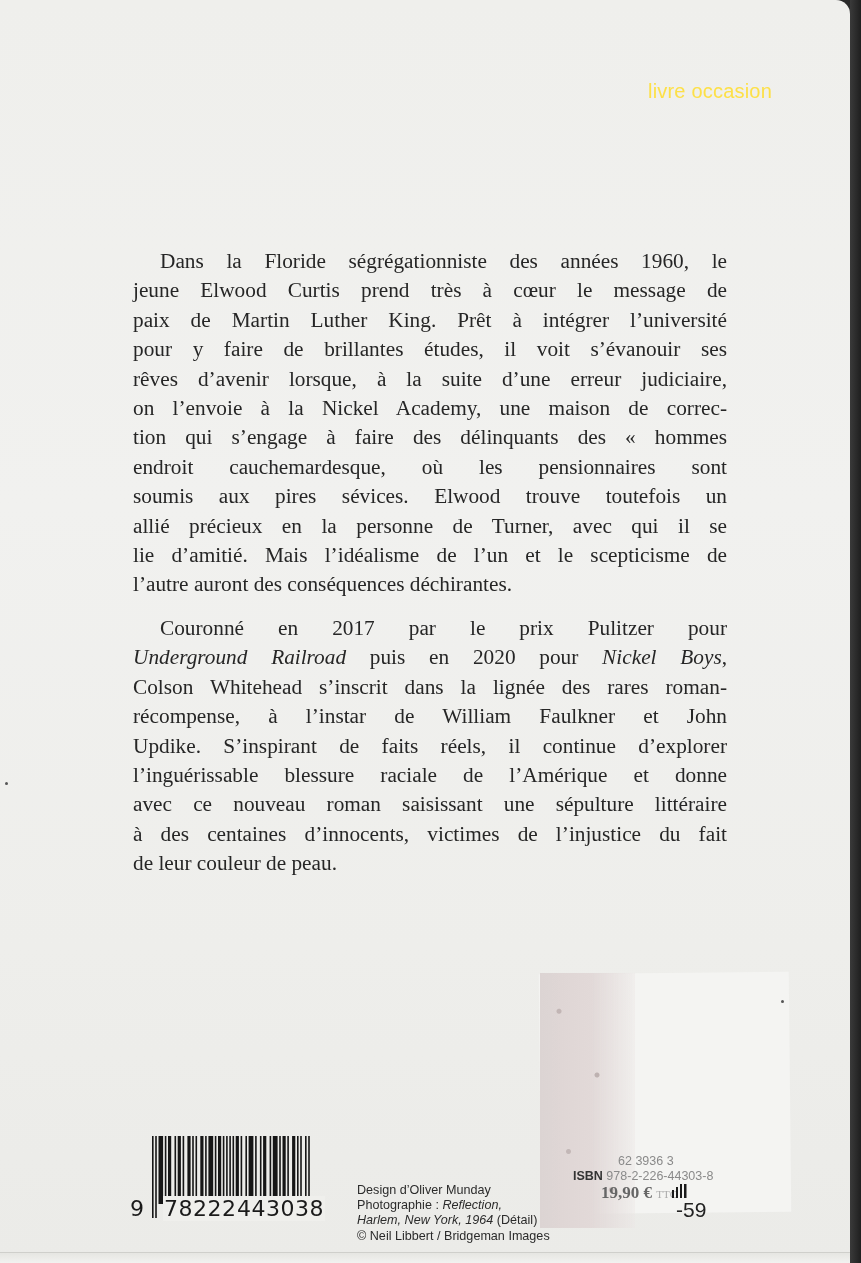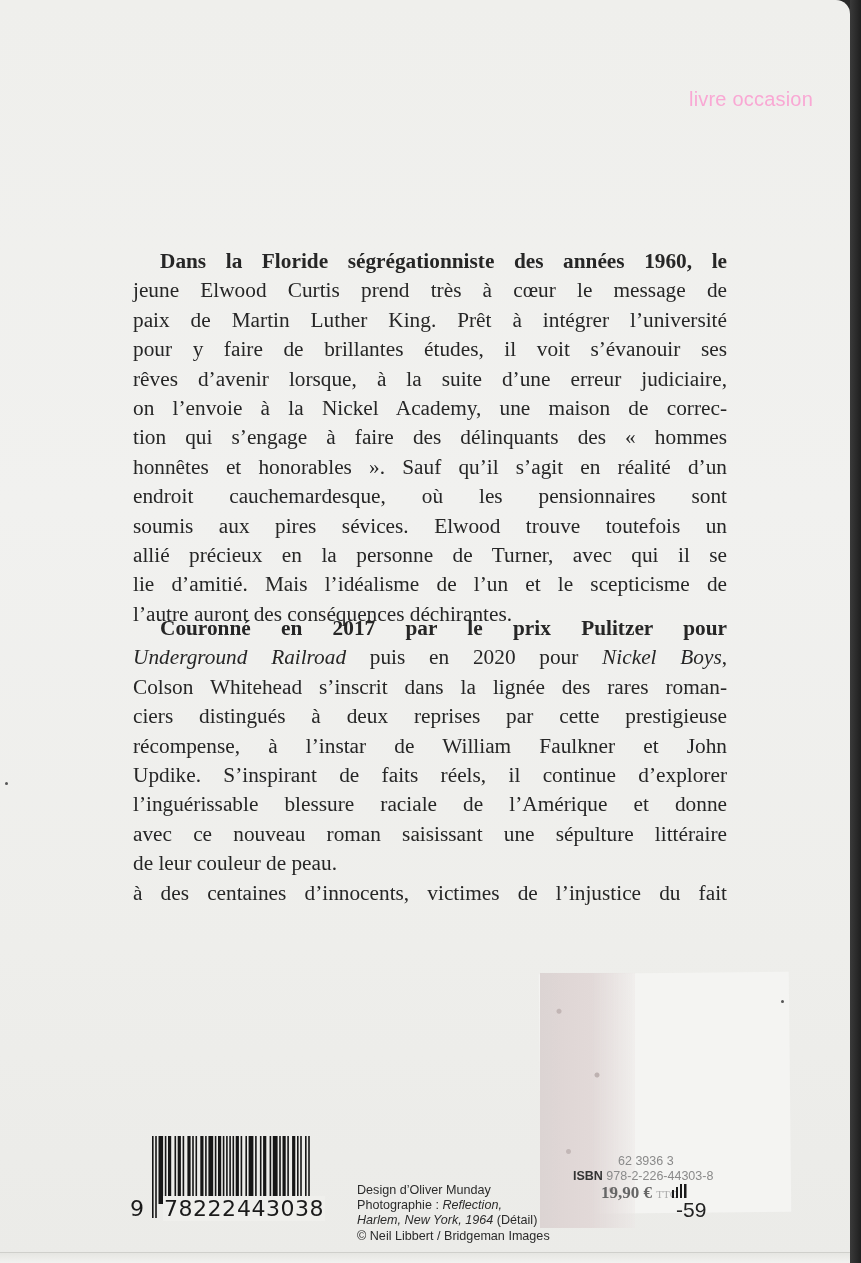--- a/index.html
+++ b/index.html
@@ -28,47 +28,45 @@
       left: 0;
       top: 1252px;
       width: 850px;
       height: 11px;
       background: linear-gradient(180deg, #e6e6e2, #f3f3f1);
       border-top: 1px solid #cfcfcb;
     }
     .sticker-label {
       position: absolute;
       left: 648px;
-      top: 88px;
+      top: 80px;
       font-family: "Liberation Sans", sans-serif;
       font-size: 20px;
-      color: #f9a8d4;
+      color: #fde047;
       letter-spacing: 0.2px;
-      margin-left: 41px;
     }
     .blurb {
       position: absolute;
       left: 133px;
       width: 594px;
       font-size: 21.3px;
       line-height: 29.4px;
       color: #262626;
     }
     .blurb .line {
       display: block;
       text-align: justify;
       text-align-last: justify;
       white-space: nowrap;
     }
     .blurb .line.last {
       text-align-last: left;
     }
     .blurb .line.indent {
       padding-left: 27px;
-      font-weight: bold;
     }
     .para1 { top: 247px; }
     .para2 { top: 614px; }
     em { font-style: italic; }
 
     .barcode {
       position: absolute;
       left: 152px;
       top: 1136px;
       width: 160px;
@@ -202,39 +200,37 @@
 <div class="sticker-label">livre occasion</div>
 
 <div class="blurb para1">
   <span class="line indent">Dans la Floride ségrégationniste des années 1960, le</span>
   <span class="line">jeune Elwood Curtis prend très à cœur le message de</span>
   <span class="line">paix de Martin Luther King. Prêt à intégrer l’université</span>
   <span class="line">pour y faire de brillantes études, il voit s’évanouir ses</span>
   <span class="line">rêves d’avenir lorsque, à la suite d’une erreur judiciaire,</span>
   <span class="line">on l’envoie à la Nickel Academy, une maison de correc-</span>
   <span class="line">tion qui s’engage à faire des délinquants des « hommes</span>
-  <span class="line">honnêtes et honorables ». Sauf qu’il s’agit en réalité d’un</span>
   <span class="line">endroit cauchemardesque, où les pensionnaires sont</span>
   <span class="line">soumis aux pires sévices. Elwood trouve toutefois un</span>
   <span class="line">allié précieux en la personne de Turner, avec qui il se</span>
   <span class="line">lie d’amitié. Mais l’idéalisme de l’un et le scepticisme de</span>
   <span class="line last">l’autre auront des conséquences déchirantes.</span>
 </div>
 
 <div class="blurb para2">
   <span class="line indent">Couronné en 2017 par le prix Pulitzer pour</span>
   <span class="line"><em>Underground Railroad</em><span style="white-space:pre"> puis en 2020 pour </span><em>Nickel Boys</em><span>,</span></span>
   <span class="line">Colson Whitehead s’inscrit dans la lignée des rares roman-</span>
-  <span class="line">ciers distingués à deux reprises par cette prestigieuse</span>
   <span class="line">récompense, à l’instar de William Faulkner et John</span>
   <span class="line">Updike. S’inspirant de faits réels, il continue d’explorer</span>
   <span class="line">l’inguérissable blessure raciale de l’Amérique et donne</span>
   <span class="line">avec ce nouveau roman saisissant une sépulture littéraire</span>
+  <span class="line">à des centaines d’innocents, victimes de l’injustice du fait</span>
   <span class="line last">de leur couleur de peau.</span>
-  <span class="line">à des centaines d’innocents, victimes de l’injustice du fait</span>
 </div>
 
 <div class="barcode">
   <svg class="barcode-bars" viewBox="0 0 160 82" preserveAspectRatio="none">
     <g fill="#161616">
       <rect x="0" y="0" width="1.6" height="82"></rect>
       <rect x="3.2" y="0" width="1.6" height="82"></rect>
       <rect x="6.5" y="0" width="4.6" height="68"></rect>
       <rect x="12.8" y="0" width="1.6" height="68"></rect>
       <rect x="16.0" y="0" width="3.2" height="68"></rect>

